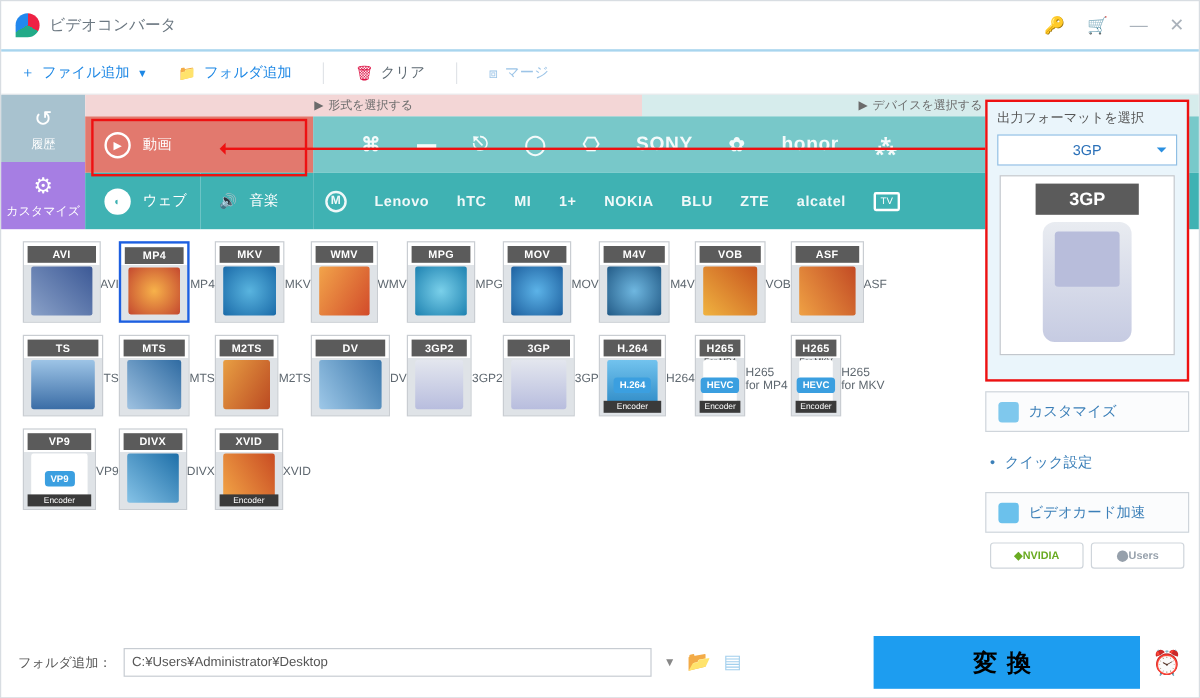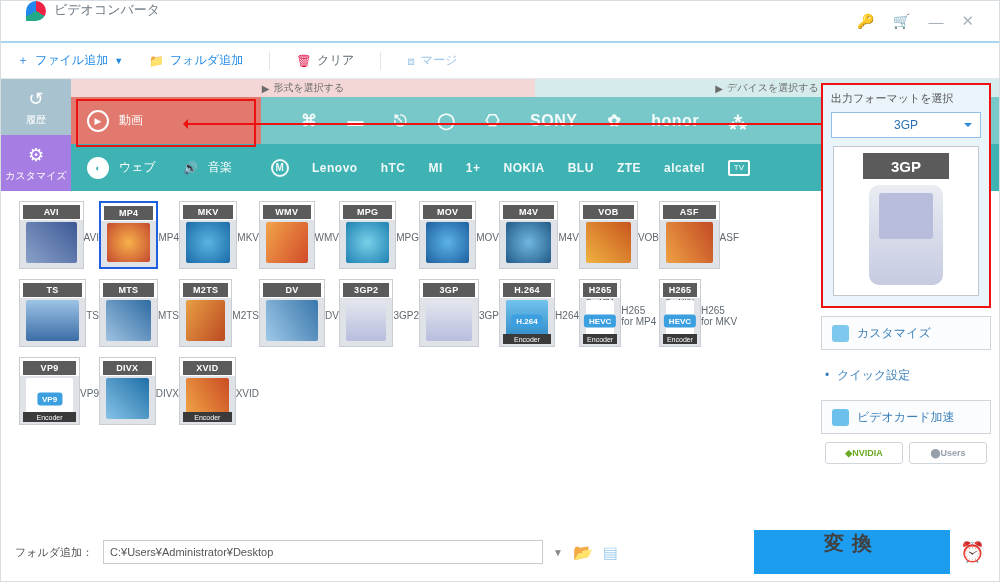--- a/index.html
+++ b/index.html
@@ -1,18 +1,18 @@
 <!DOCTYPE html>
 <html><head>
 <meta charset="utf-8">
 <style>
 *{box-sizing:border-box;margin:0;padding:0;font-family:"Hiragino Sans","Yu Gothic",Meiryo,sans-serif}
 body{background:#eef1f3;width:1000px;height:582px;overflow:hidden;position:relative}
 .win{background:#fff;width:1000px;height:582px;border:1px solid #d8dde2;position:relative}
-.titlebar{height:42px;display:flex;padding:0 25px;color:#6c7882;font-size:13px;border-bottom:2px solid #a8d5ee}
+.titlebar{height:42px;display:flex;align-items:center;padding:0 12px;color:#6c7882;font-size:13px;border-bottom:2px solid #a8d5ee}
 .logo{width:20px;height:20px;margin-right:8px;position:relative}
 .logo::before{content:"";position:absolute;inset:0;background:conic-gradient(#e24 0 120deg,#2a8 120deg 240deg,#28e 240deg 360deg);border-radius:50% 50% 50% 0}
 .title-actions{display:flex;gap:18px;margin-left:auto;align-items:center}
 .title-actions span{color:#c6a58a;font-size:14px;cursor:pointer}
 .title-actions .win-ctrl{color:#aab2bb;font-size:15px}
 .toolbar{height:36px;display:flex;align-items:center;padding:0 16px;gap:26px;font-size:12px;color:#5e6a73;border-bottom:1px solid #e6e9ec}
 .tb-item{display:flex;align-items:center;gap:6px;cursor:pointer}
 .tb-item.primary{color:#1e88e5}
 .divider{width:1px;height:18px;background:#e1e4e8}
 .merge{color:#9cc4e7}
@@ -46,21 +46,21 @@
 
 .formats{padding:10px 8px 4px 18px;display:flex;flex-wrap:wrap;gap-row:2px}
 .fmt{width:80px;display:flex;flex-direction:row;align-items:center;margin-bottom:10px;cursor:pointer}
 .fmt.sel .thumb{border:2px solid #1d5fe0}
 .thumb{width:68px;height:68px;border:1px solid #c9cdd2;background:linear-gradient(#fff 0 28%,#dfe3e7 28% 100%);position:relative;overflow:hidden}
 .thumb .badge{position:absolute;top:3px;left:3px;right:3px;height:14px;background:#5b5b5b;color:#fff;font-size:9px;font-weight:700;display:flex;align-items:center;justify-content:center;letter-spacing:.3px}
 .thumb .art{position:absolute;top:20px;left:6px;right:6px;bottom:5px;border-radius:2px}
 .fmt .lbl{font-size:10px;color:#5f6870;margin-top:5px}
 
 .rightpane{position:absolute;top:82px;right:8px;width:170px;display:flex;flex-direction:column;gap:8px}
-.fmtbox{border:2px solid #e11;background:#eaf5fb;padding:6px 4px 10px;position:relative}
+.fmtbox{border:2px solid #e11;background:#eaf5fb;padding:6px 4px 20px;position:relative}
 .fmtbox .title{font-size:11px;color:#555;margin:0 0 6px 4px}
 .dd{height:26px;border:1px solid #8fbfe4;background:#fff;margin:0 4px 8px;display:flex;align-items:center;justify-content:center;color:#2a70b8;font-size:12px;position:relative;cursor:pointer}
 .dd::after{content:"";position:absolute;right:8px;top:10px;border:4px solid transparent;border-top-color:#2a8fe0}
 .bigthumb{margin:0 6px;height:150px;border:1px solid #c2c7cd;background:#fff;display:flex;flex-direction:column;align-items:center;padding:6px}
 .bigthumb .bb{width:86px;height:26px;background:#5b5b5b;color:#fff;font-weight:700;font-size:15px;display:flex;align-items:center;justify-content:center;margin-bottom:6px}
 .bigthumb .device{width:74px;height:100px;background:linear-gradient(#e9ecf1,#c6cbe2);border-radius:10px;position:relative}
 .bigthumb .device::after{content:"";position:absolute;left:10px;right:10px;top:8px;height:46px;background:#b8bddb;border-radius:3px}
 
 .rbtn{height:34px;border:1px solid #cfd5db;background:#fbfcfd;display:flex;align-items:center;gap:8px;padding:0 10px;font-size:12px;color:#3b7fb8;cursor:pointer}
 .rbtn .ric{width:17px;height:17px;background:#7fc8ed;border-radius:3px}
@@ -70,21 +70,21 @@
 .slider .slabel{font-size:10px;color:#787f86;margin-top:5px}
 .accel{display:flex;gap:6px;padding:0 4px}
 .chip{flex:1;height:22px;border:1px solid #cfd5db;border-radius:3px;display:flex;align-items:center;justify-content:center;font-size:9px;font-weight:700}
 .chip.nv{color:#6aab22}
 .chip.it{color:#96a0ab}
 
 .footer{position:absolute;bottom:12px;left:14px;right:14px;height:34px;display:flex;align-items:center;gap:10px}
 .footer .flbl{font-size:11px;color:#555}
 .footer input{flex:0 0 440px;height:24px;border:1px solid #c7ccd2;padding:0 6px;font-size:11px;color:#555}
 .footer .fbtn{font-size:16px;color:#4aa2dc;cursor:pointer}
-.convert{width:196px;height:44px;background:#1d9df0;color:#404040;font-weight:700;font-size:20px;letter-spacing:8px;display:flex;justify-content:center;cursor:pointer}
+.convert{width:222px;height:44px;background:#1d9df0;color:#000000;font-weight:700;font-size:20px;letter-spacing:8px;display:flex;align-items:center;justify-content:center;cursor:pointer}
 .clock{color:#4aa2dc;font-size:20px;cursor:pointer}
 </style>
 </head>
 <body>
 
 <div class="win">
 
   <div class="titlebar">
     <div class="logo"></div>
     <span>ビデオコンバータ</span>

